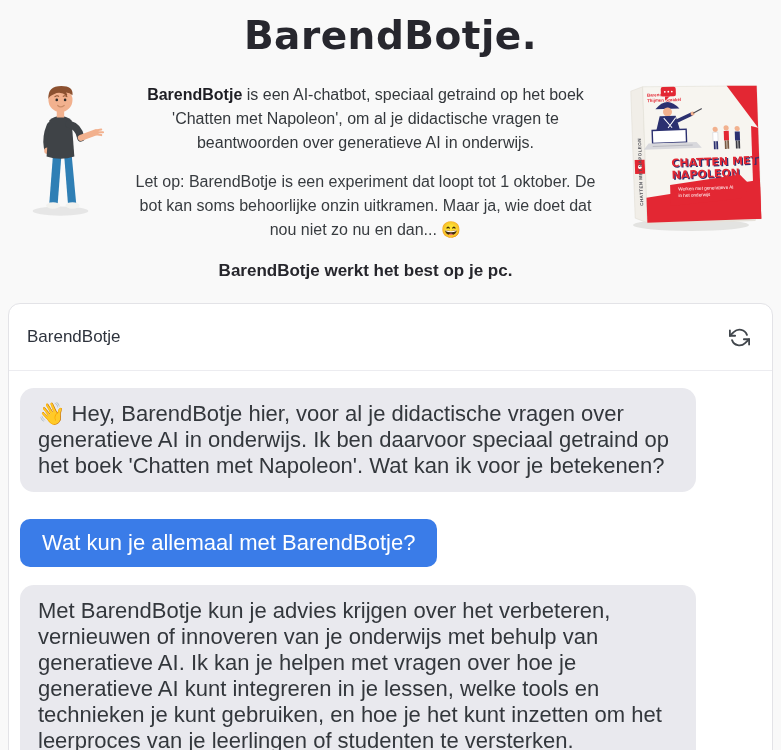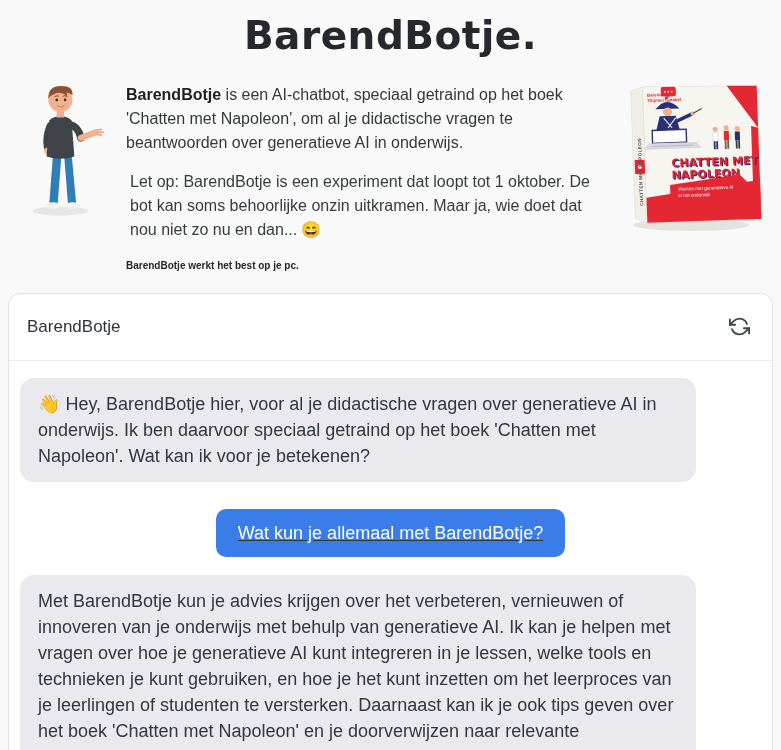--- a/index.html
+++ b/index.html
@@ -11,40 +11,40 @@
   }
   
   .page-title{
     margin:12px;padding-top:1px;
     font-family:"DejaVu Sans","Liberation Sans",sans-serif;
     font-weight:800;font-size:39px;line-height:1.2;
     text-align:center;color:#27272e;letter-spacing:.5px;
   }
   .hero{display:flex;margin-top:5px;}
   .hero-man{width:102px;padding-left:16px;padding-top:2px;flex:none;}
-  .hero-text{flex:1;text-align:left;padding:5px 8px 0;font-size:16px;line-height:1.5;}
+  .hero-text{flex:1;text-align:center;padding:5px 8px 0;font-size:16px;line-height:1.5;}
   .hero-book{width:168px;flex:none;}
   .intro{margin:6px 0 0;}
   .intro b{color:#1e1e24;}
   .notice{margin:15px 4px 0;color:#383c40;}
-  .pcnote{margin:16px 0 0;font-size:10px;font-weight:bold;color:#26262c;}
+  .pcnote{margin:16px 0 0;font-size:17px;font-weight:bold;color:#26262c;}
   
   .chat-card{
     margin:20px 8px 0;background:#fff;
     border:1px solid #e3e3e7;border-radius:12px;
     height:600px;box-sizing:border-box;overflow:hidden;
   }
   .chat-header{display:flex;align-items:center;justify-content:space-between;height:66px;padding:0 18px;}
   .chat-title{font-size:17px;font-weight:500;color:#2e333d;}
   .refresh-btn{background:none;border:none;padding:4px;cursor:pointer;line-height:0;}
   .chat-divider{border-top:1px solid #ececf0;}
   .chat-messages{padding:17px 11px 0;}
   .msg-row{display:flex;margin-bottom:27px;}
-  .msg-row.user{justify-content:center;margin-bottom:18px;text-decoration:underline;}
-  .bubble{font-size:18px;line-height:26px;}
+  .msg-row.user{justify-content:flex-start;margin-bottom:18px;}
+  .bubble{font-size:22px;line-height:26px;}
   .bubble.bot{background:#e9e9ee;color:#33373c;border-radius:14px;padding:13px 18px;max-width:640px;}
   .bubble.user{background:#3a7ce8;color:#ffffff;border-radius:10px;padding:11px 22px;}
 </style>
 </head>
 <body>
 
 <h1 class="page-title">BarendBotje.</h1>
 
 <div class="hero">
 

